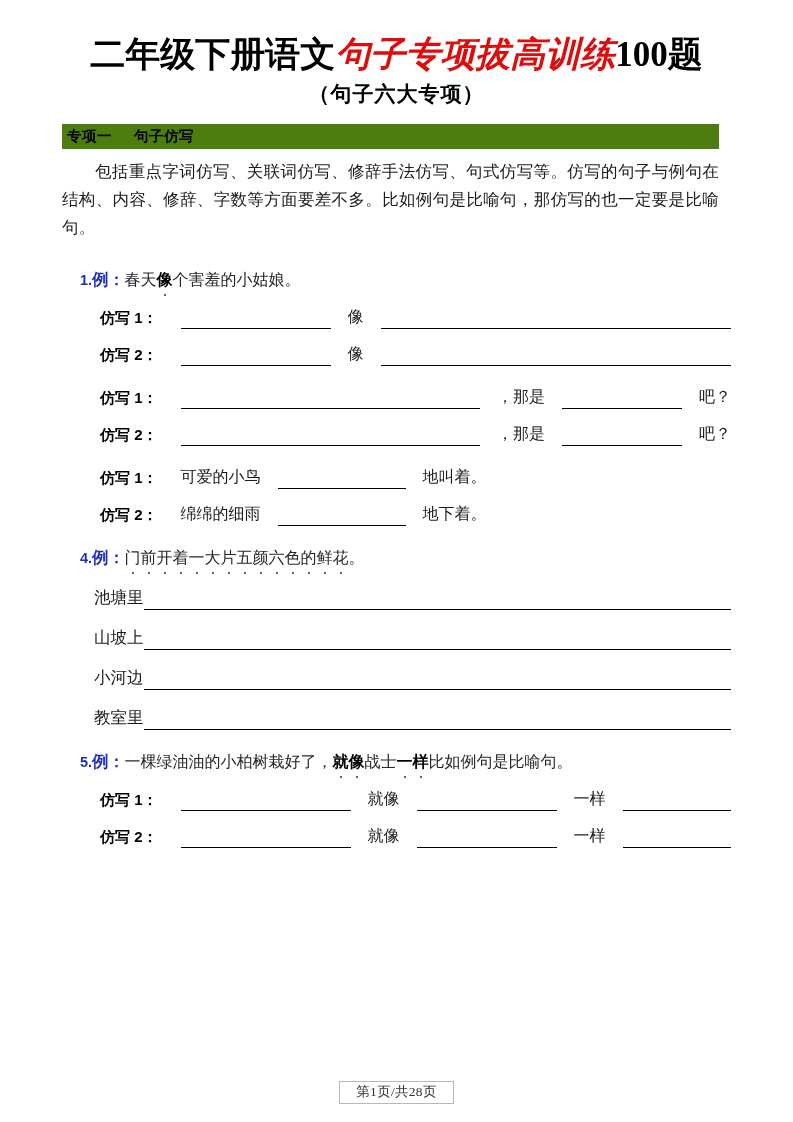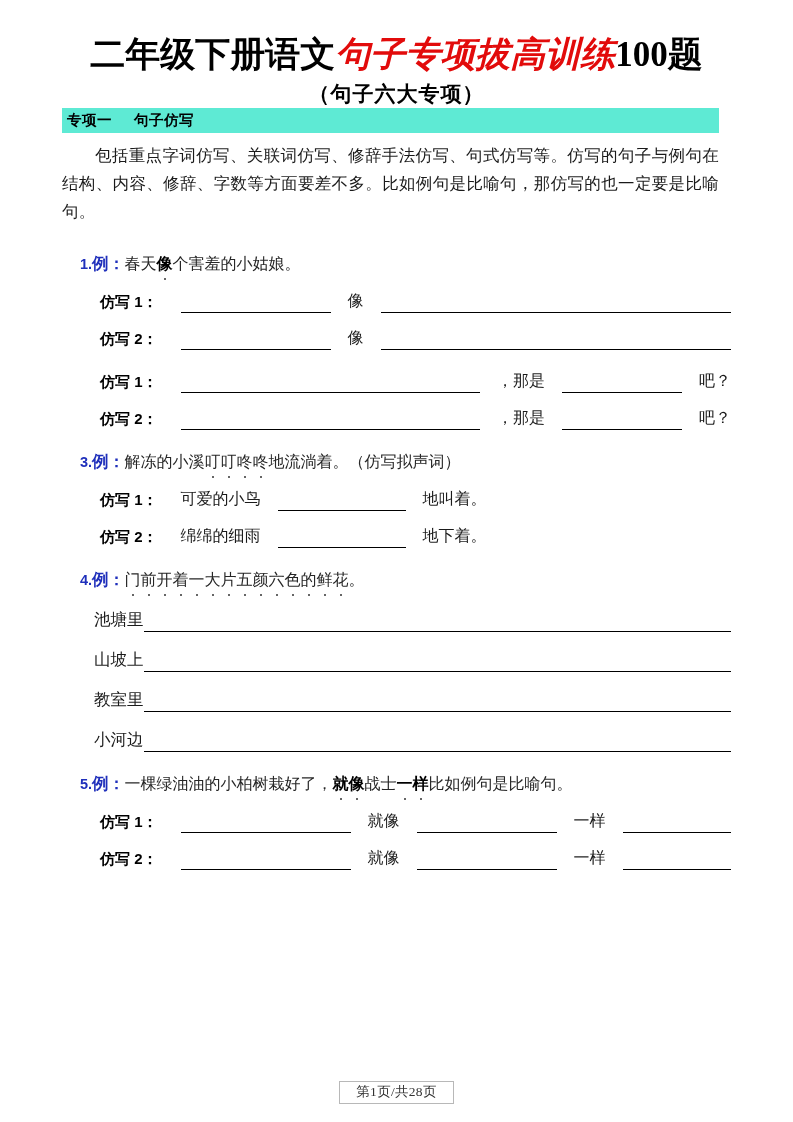--- a/index.html
+++ b/index.html
@@ -42,21 +42,22 @@
     font-family: "Liberation Serif", "DejaVu Serif", serif;
     font-size: 21px;
     font-weight: bold;
     color: #000000;
     margin-top: 5px;
     letter-spacing: 1px;
   }
 
   
   .section-bar {
-    background: #5eead4;
+    margin-top: 16px;
+    background: #4d7c0f;
     height: 25px;
     display: flex;
     align-items: center;
     padding-left: 5px;
     box-sizing: border-box;
     width: 657px;
   }
   .section-bar .sec-label {
     font-family: "Liberation Sans", "DejaVu Sans", sans-serif;
     font-weight: bold;
@@ -248,23 +249,20 @@
     <div class="ans-row">
       <span class="ans-label">仿写 2：</span>
       <span class="blank grow"></span>
       <span class="ans-text">，那是</span>
       <span class="blank" style="width:120px"></span>
       <span class="ans-text">吧？</span>
     </div>
   </div>
 
   <div class="item">
-    <div class="example-line">
-      <span class="num">3.</span><span class="li-label">例</span><span class="colon-blue">：</span><span>解冻的小溪</span><span><span class="dot">叮</span><span class="dot">叮</span><span class="dot">咚</span><span class="dot">咚</span></span><span>地流淌着。（仿写拟声词）</span>
-    </div>
     <div class="ans-row">
       <span class="ans-label">仿写 1：</span>
       <span class="ans-text">可爱的小鸟</span>
       <span class="blank" style="width:128px"></span>
       <span class="ans-text">地叫着。</span>
     </div>
     <div class="ans-row">
       <span class="ans-label">仿写 2：</span>
       <span class="ans-text">绵绵的细雨</span>
       <span class="blank" style="width:128px"></span>
@@ -278,25 +276,25 @@
     </div>
     <div class="prompt-row">
       <span class="prompt-text">池塘里</span>
       <span class="blank grow"></span>
     </div>
     <div class="prompt-row">
       <span class="prompt-text">山坡上</span>
       <span class="blank grow"></span>
     </div>
     <div class="prompt-row">
+      <span class="prompt-text">小河边</span>
+      <span class="blank grow"></span>
+    </div>
+    <div class="prompt-row">
       <span class="prompt-text">教室里</span>
-      <span class="blank grow"></span>
-    </div>
-    <div class="prompt-row">
-      <span class="prompt-text">小河边</span>
       <span class="blank grow"></span>
     </div>
   </div>
 
   <div class="item">
     <div class="example-line">
       <span class="num">5.</span><span class="li-label">例</span><span class="colon-blue">：</span><span>一棵绿油油的小柏树栽好了，</span><span class="emph"><span class="dot">就</span><span class="dot">像</span></span><span>战士</span><span class="emph"><span class="dot">一</span><span class="dot">样</span></span><span>比如例句是比喻句。</span>
     </div>
     <div class="ans-row">
       <span class="ans-label">仿写 1：</span>

